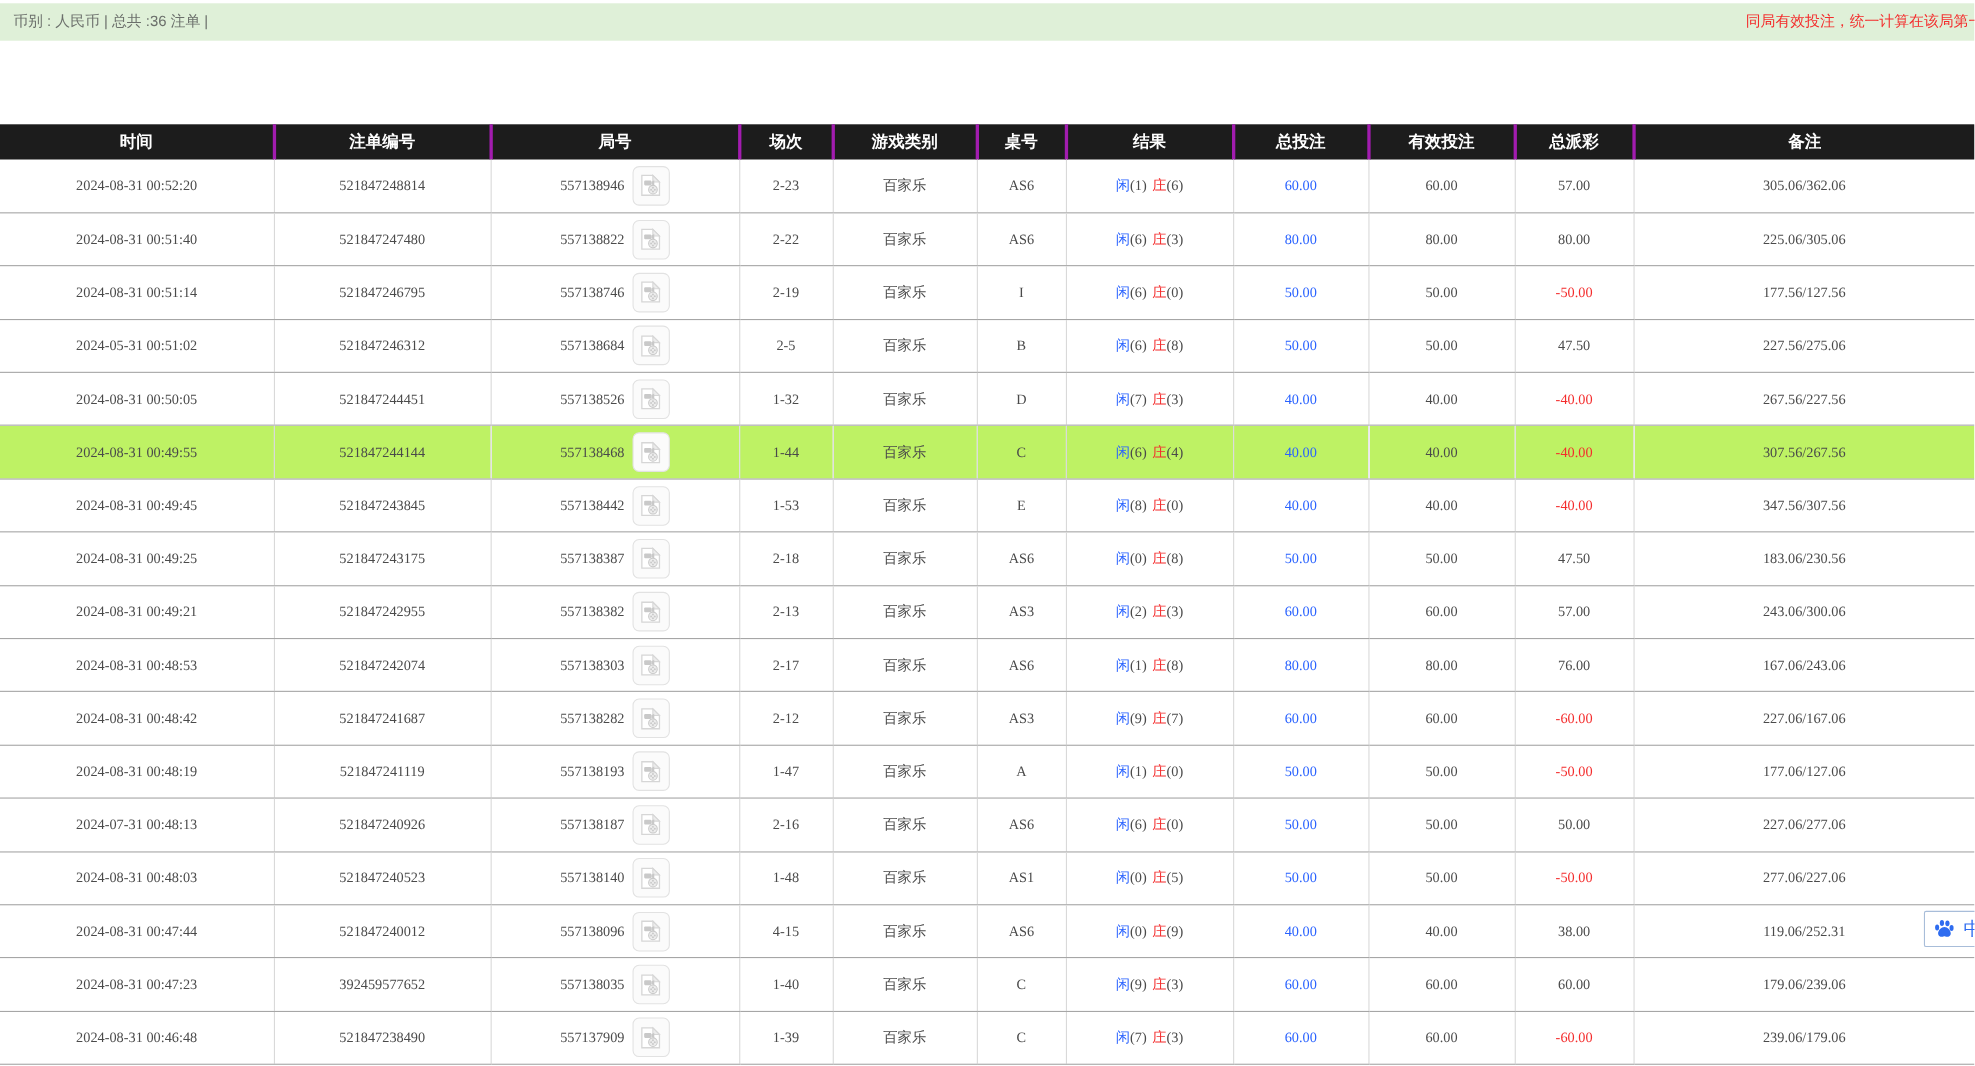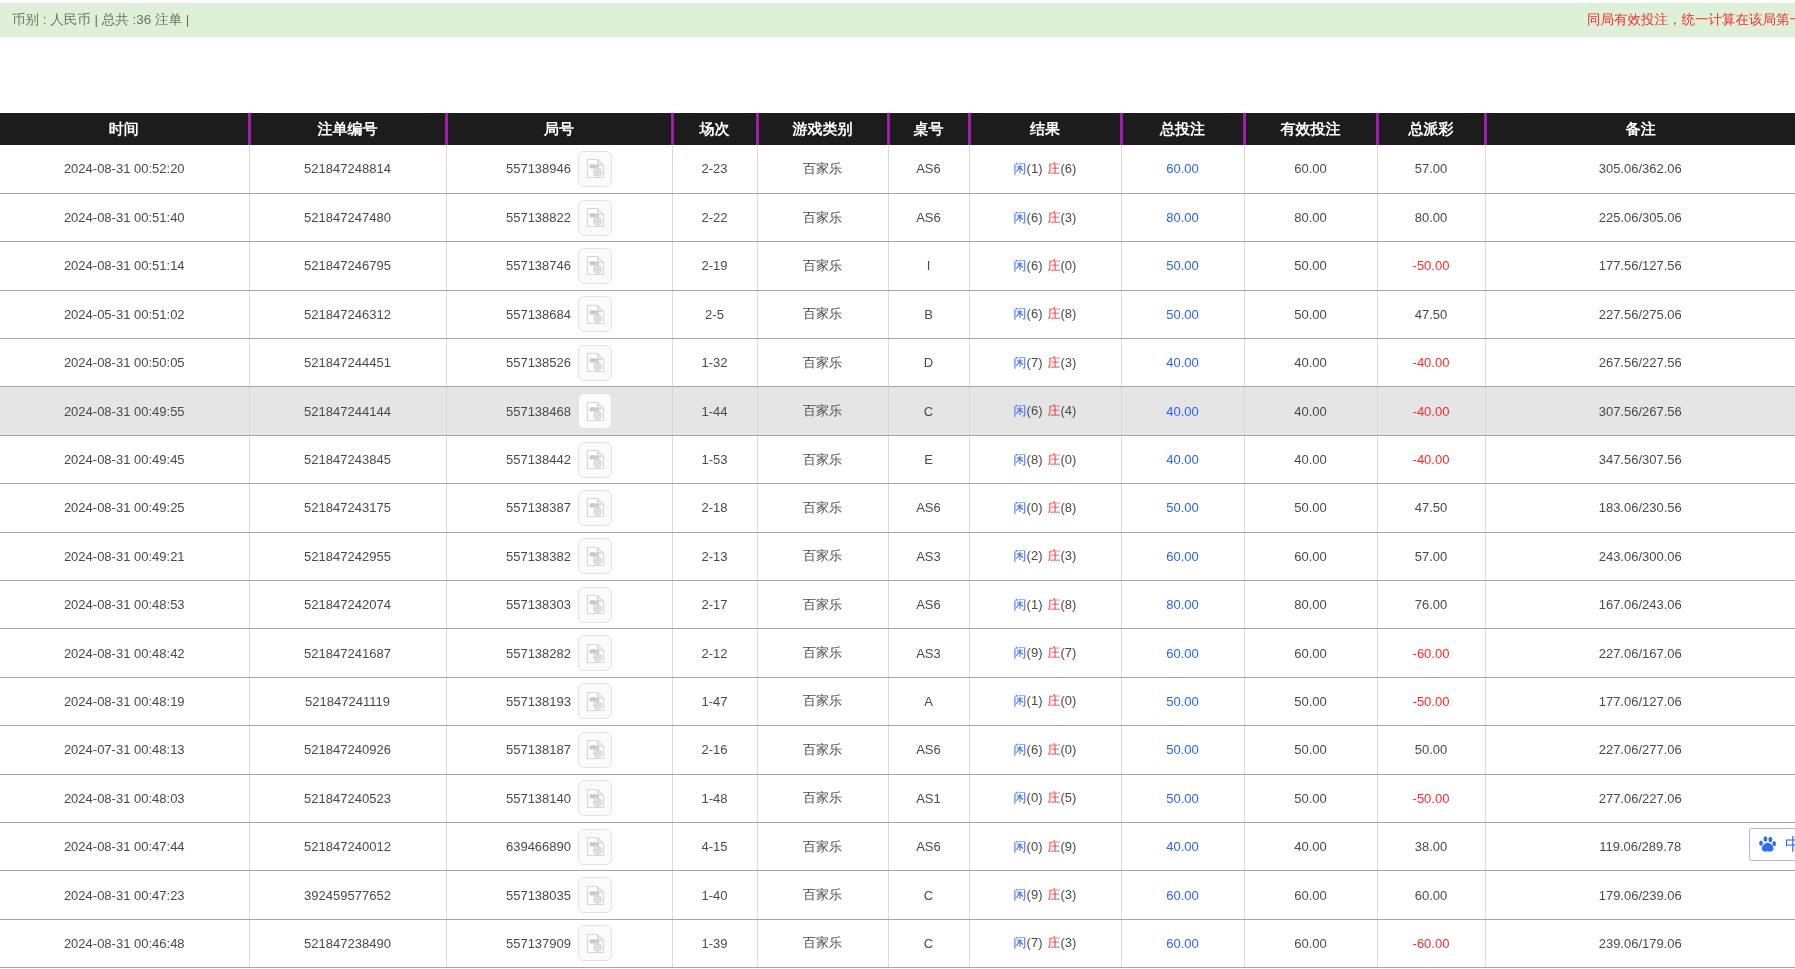--- a/index.html
+++ b/index.html
@@ -14,35 +14,35 @@
     font-size:13.5px;color:#6b6f6b;
   }
   .topbar .left{padding-left:12px;white-space:nowrap;}
   .topbar .notice{
     position:absolute;left:1587px;top:50%;transform:translateY(-50%);
     white-space:nowrap;color:#f42c2c;
   }
   
   table{
     position:absolute;top:113px;left:0;width:1795px;
-    border-collapse:collapse;table-layout:fixed;
+    border-collapse:collapse;table-layout:fixed;font-family:Liberation Serif, serif;
   }
   thead th{
     background:#1c1c1c;color:#ffffff;font-size:15px;font-weight:bold;
     height:32px;padding:0;text-align:center;border-left:3px solid #a21caf;
   }
   thead th:first-child{border-left:none;}
   tbody td{
     height:48.4px;padding:0;text-align:center;vertical-align:middle;
     font-size:13px;color:#4a4a4a;background:#ffffff;
     border-bottom:1px solid #a6a6a6;border-left:1px solid #d9d9d9;
     box-sizing:border-box;overflow:hidden;white-space:nowrap;
   }
   tbody td:first-child{border-left:none;margin-top:48px;}
-  tr.hl td{background:#e5e5e5;text-align:center;}
+  tr.hl td{background:#bef264;text-align:center;}
   .blue{color:#2962ff;}
   .red{color:#f42c2c;}
   td.neg{color:#f42c2c;}
   .c-round-wrap{display:inline-flex;align-items:center;gap:7px;}
   .vbtn{
     display:inline-flex;align-items:center;justify-content:center;
     width:32px;height:34px;background:#fbfbfb;border:1px solid #e2e2e2;
     border-radius:6px;cursor:pointer;
   }
   .result-gap{display:inline-block;width:5px;}
@@ -538,21 +538,21 @@
     <td class="blue">50.00</td>
     <td>50.00</td>
     <td class="neg">-50.00</td>
     <td>277.06/227.06</td>
   </tr>
       <tr>
     <td>2024-08-31 00:47:44</td>
     <td>521847240012</td>
     <td>
       <span class="c-round-wrap">
-        <span>639466890</span>
+        <span>557138096</span>
         <span class="vbtn">
           <svg width="19" height="21" viewBox="0 0 19 21">
             <path d="M1.5 1.5 h10 l6 6 v12 h-16 z" fill="#ffffff" stroke="#d6d6d6" stroke-width="1.2"></path>
             <path d="M11.5 1.5 l6 6 h-6 z" fill="#ececec" stroke="#d6d6d6" stroke-width="1"></path>
             <rect x="3.6" y="6.2" width="6.6" height="4.4" rx="1" fill="#c9c9c9"></rect>
             <path d="M10.2 7.2 l2.6 -1.4 v5.2 l-2.6 -1.4 z" fill="#c9c9c9"></path>
             <circle cx="11.6" cy="14.4" r="3.9" fill="#ededed" stroke="#c9c9c9" stroke-width="1"></circle>
             <circle cx="11.6" cy="12.7" r="0.9" fill="#c9c9c9"></circle>
             <circle cx="9.9" cy="14.4" r="0.9" fill="#c9c9c9"></circle>
             <circle cx="13.3" cy="14.4" r="0.9" fill="#c9c9c9"></circle>
@@ -563,21 +563,21 @@
     </td>
     <td>4-15</td>
     <td>百家乐</td>
     <td>AS6</td>
     <td>
       <span class="blue">闲</span><span>(0)</span><span class="result-gap"></span><span class="red">庄</span><span>(9)</span>
     </td>
     <td class="blue">40.00</td>
     <td>40.00</td>
     <td>38.00</td>
-    <td>119.06/289.78</td>
+    <td>119.06/252.31</td>
   </tr>
       <tr>
     <td>2024-08-31 00:47:23</td>
     <td>392459577652</td>
     <td>
       <span class="c-round-wrap">
         <span>557138035</span>
         <span class="vbtn">
           <svg width="19" height="21" viewBox="0 0 19 21">
             <path d="M1.5 1.5 h10 l6 6 v12 h-16 z" fill="#ffffff" stroke="#d6d6d6" stroke-width="1.2"></path>

